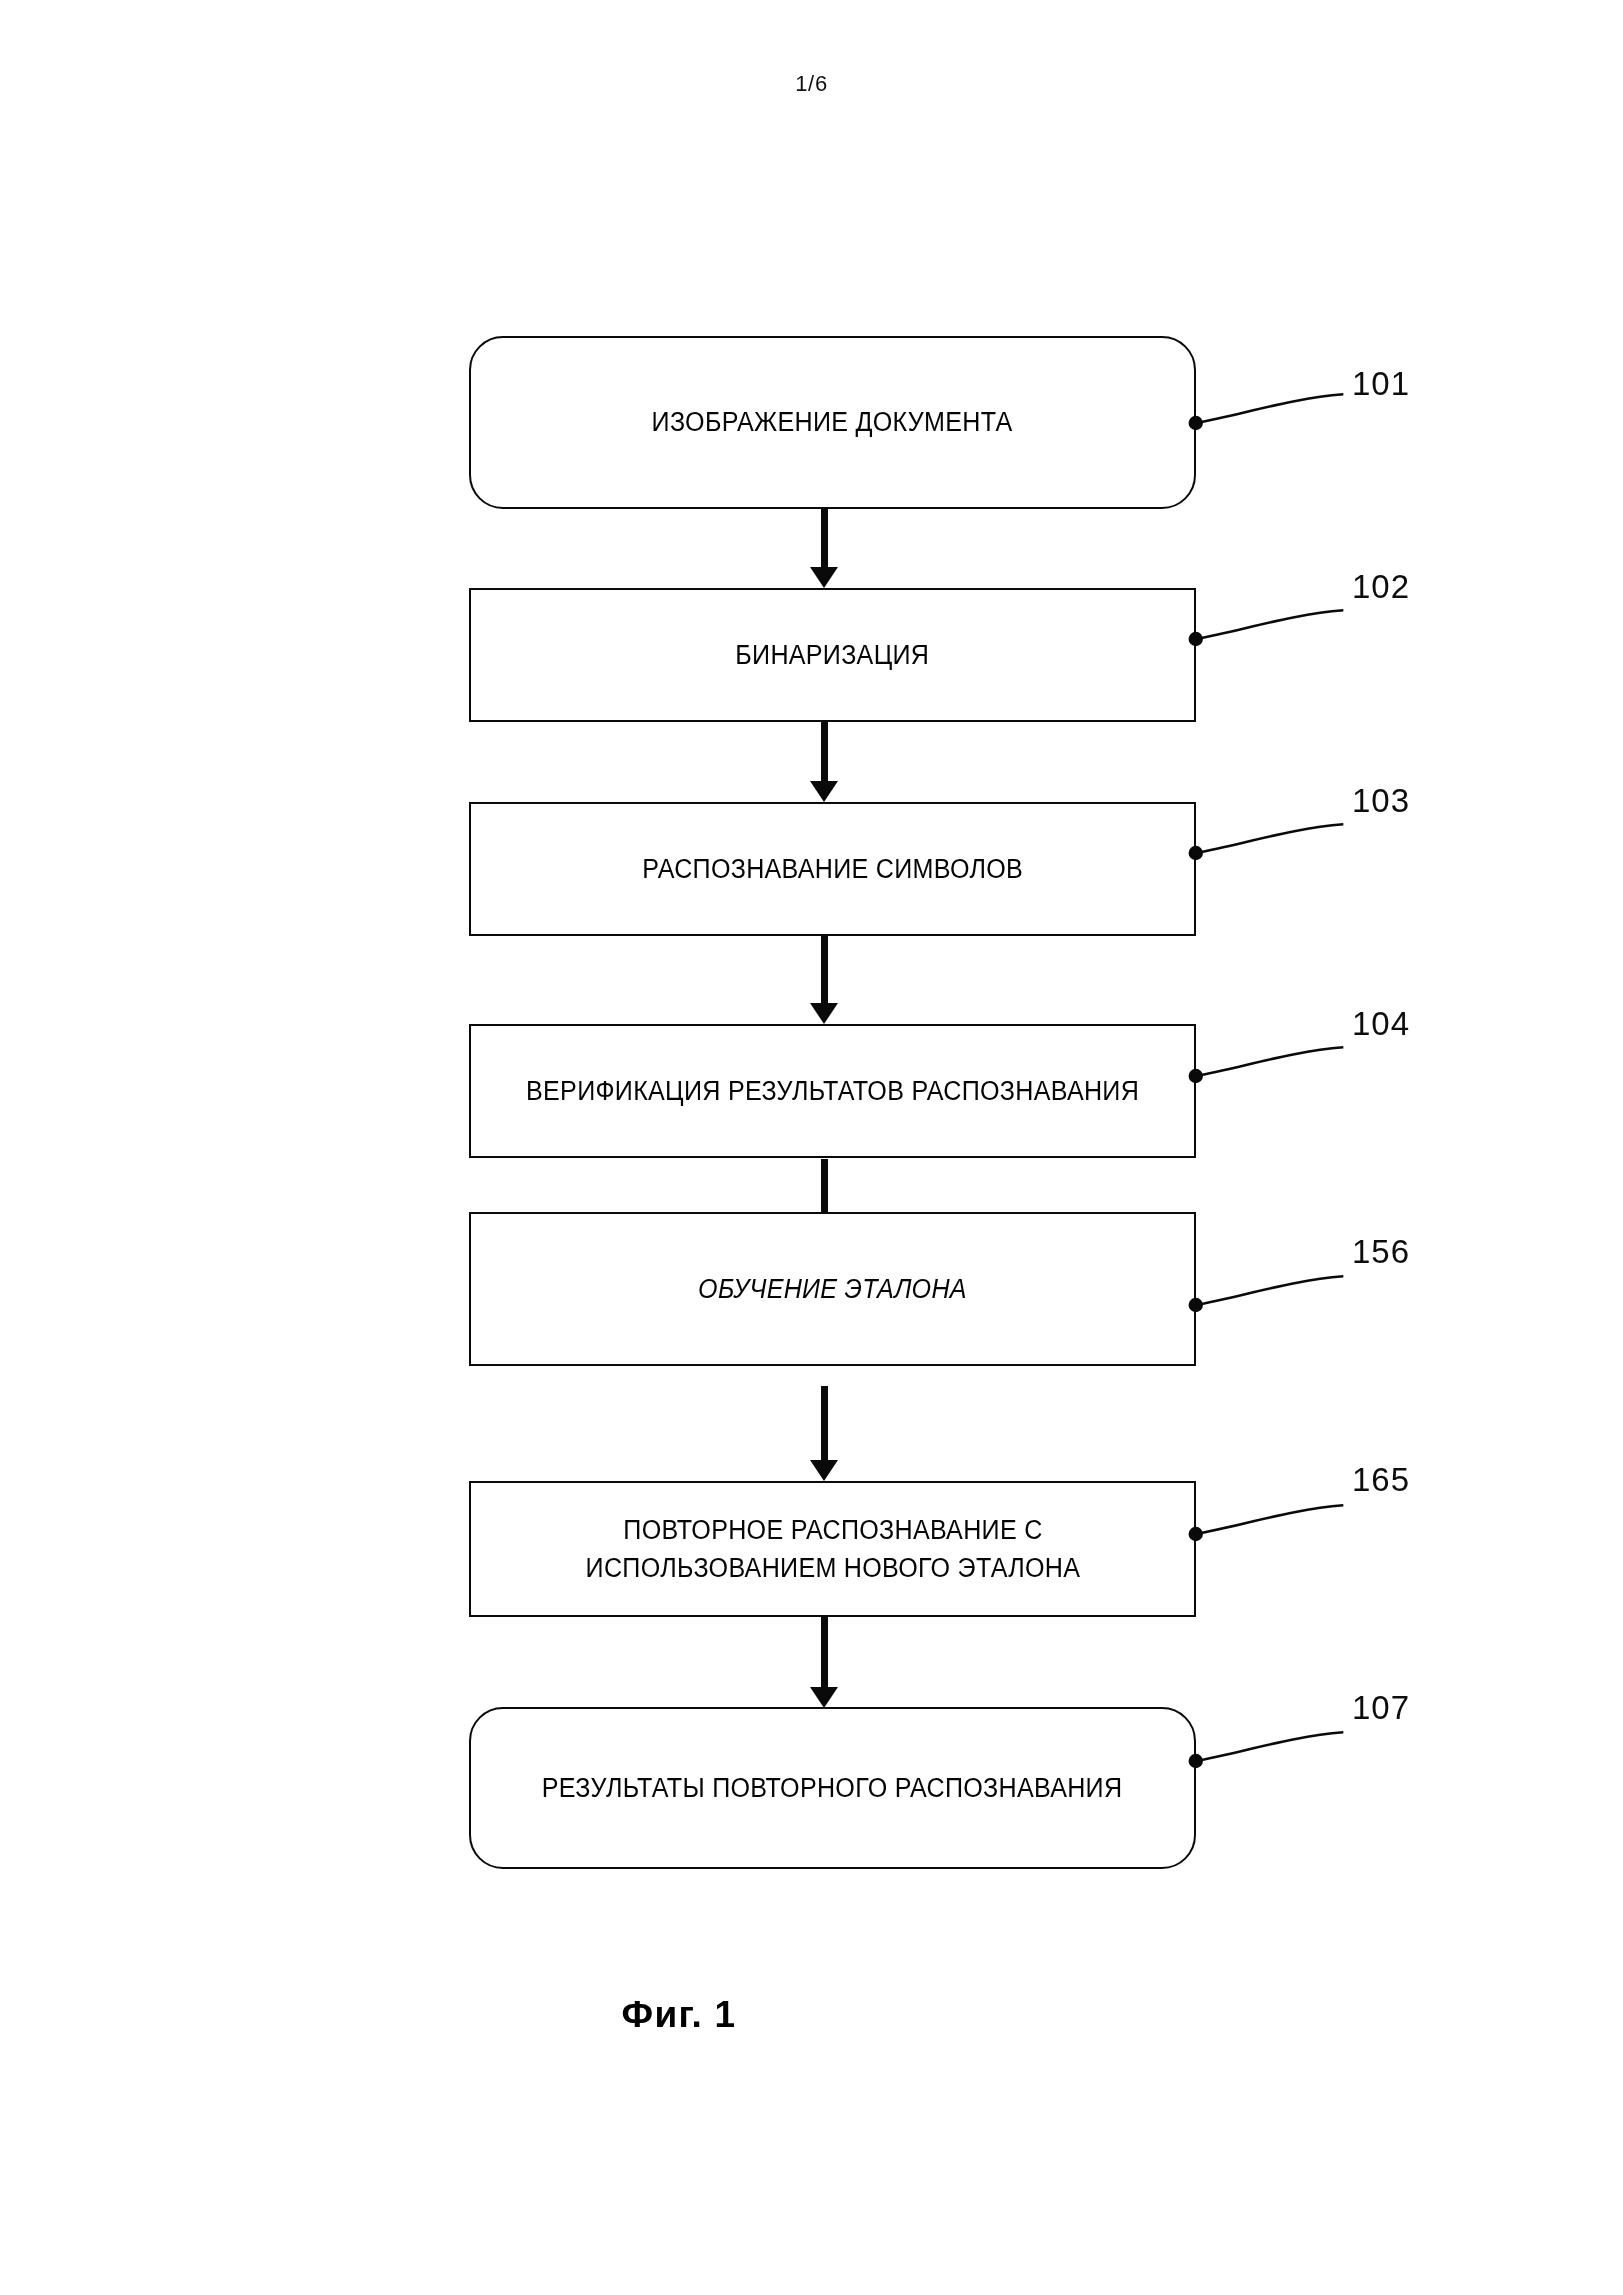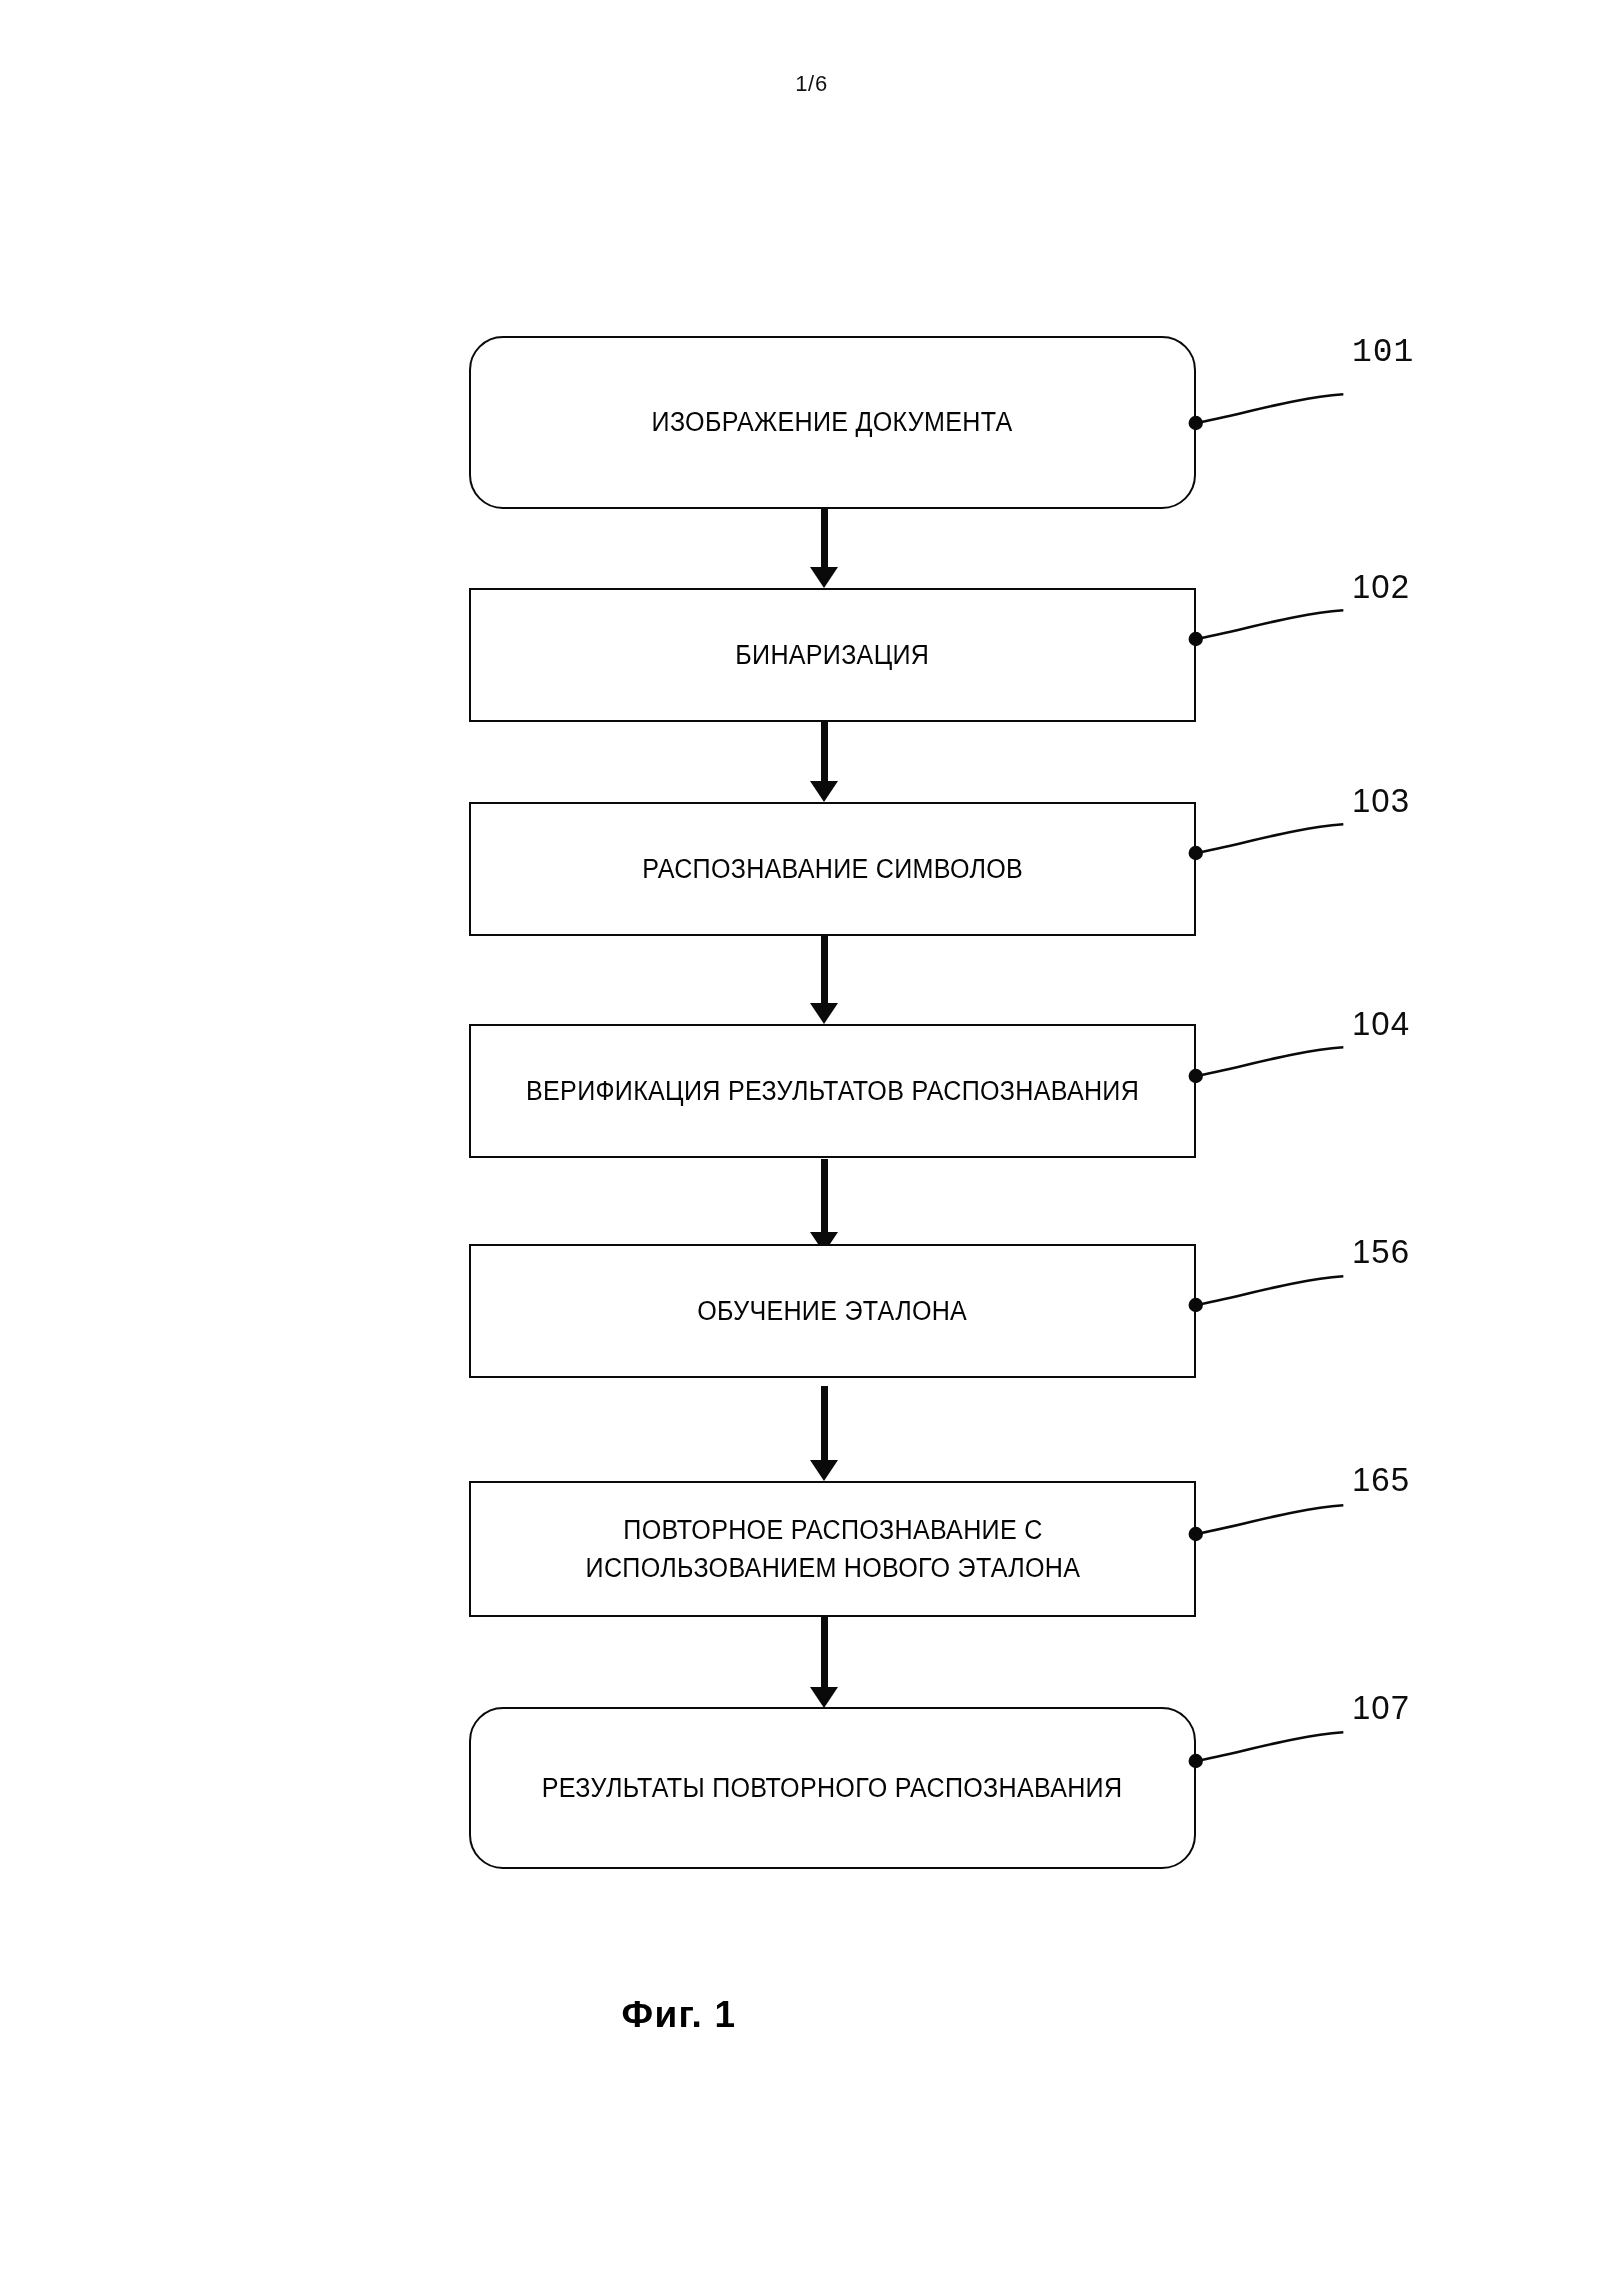--- a/index.html
+++ b/index.html
@@ -61,21 +61,21 @@
     transform: scaleX(0.93);
     white-space: pre-line;
     color: #050505;
   }
 
   
   #node-101 { top: 336px;  height: 173px; }
   #node-102 { top: 588px;  height: 134px; }
   #node-103 { top: 802px; height: 134px; }
   #node-104 { top: 1024px; height: 134px; }
-  #node-105 { top: 1244px; height: 134px; }
+  #node-105 { top: 1212px; height: 154px; font-style: italic; }
   #node-106 { top: 1481px; height: 136px; }
   #node-107 { top: 1707px; height: 162px; }
 
   
   .connector {
     position: absolute;
     left: 821px;
     width: 6.5px;
     background: #0a0a0a;
   }
@@ -118,21 +118,21 @@
 
   .ref-label {
     position: absolute;
     font-size: 33px;
     letter-spacing: 1px;
     color: #0d0d0d;
     white-space: nowrap;
   }
 
   #leader-101 { top: 376px; }
-  #ref-101    { left: 1352px; top: 334px; font-family: Liberation Mono, monospace; }
+  #ref-101    { left: 1352px; top: 365px; }
   #leader-102 { top: 592px; }
   #ref-102    { left: 1352px; top: 568px; }
   #leader-103 { top: 806px; }
   #ref-103    { left: 1352px; top: 782px; }
   #leader-104 { top: 1029px; }
   #ref-104    { left: 1352px; top: 1005px; }
   #leader-105 { top: 1258px; }
   #ref-105    { left: 1352px; top: 1233px; }
   #leader-106 { top: 1487px; }
   #ref-106    { left: 1352px; top: 1461px; }

